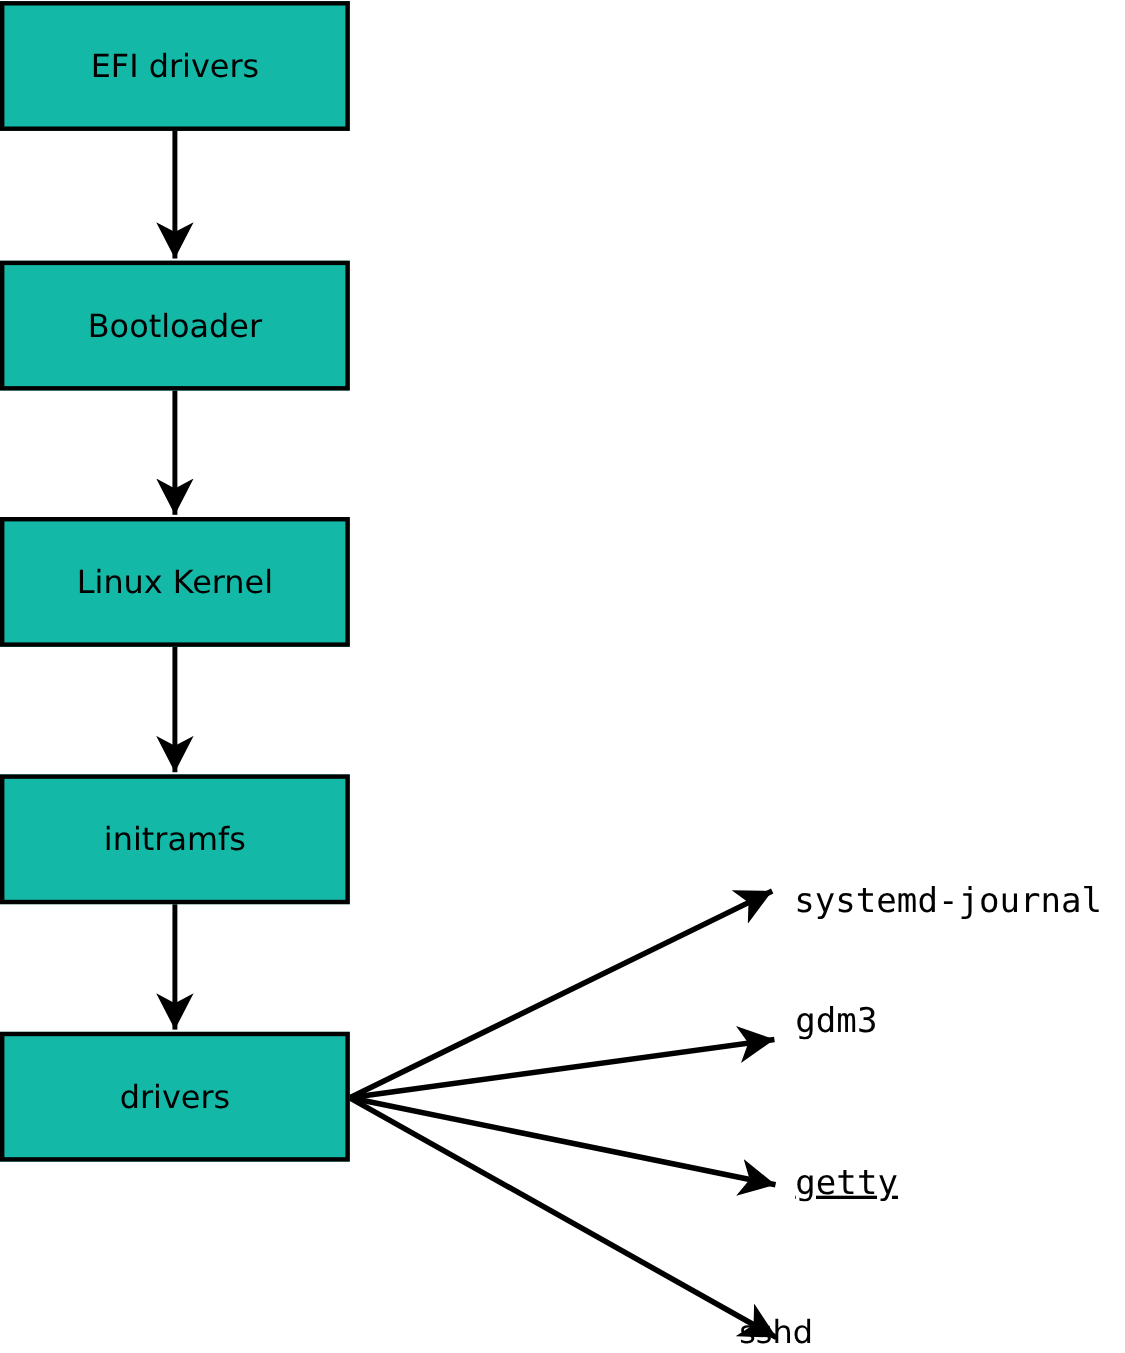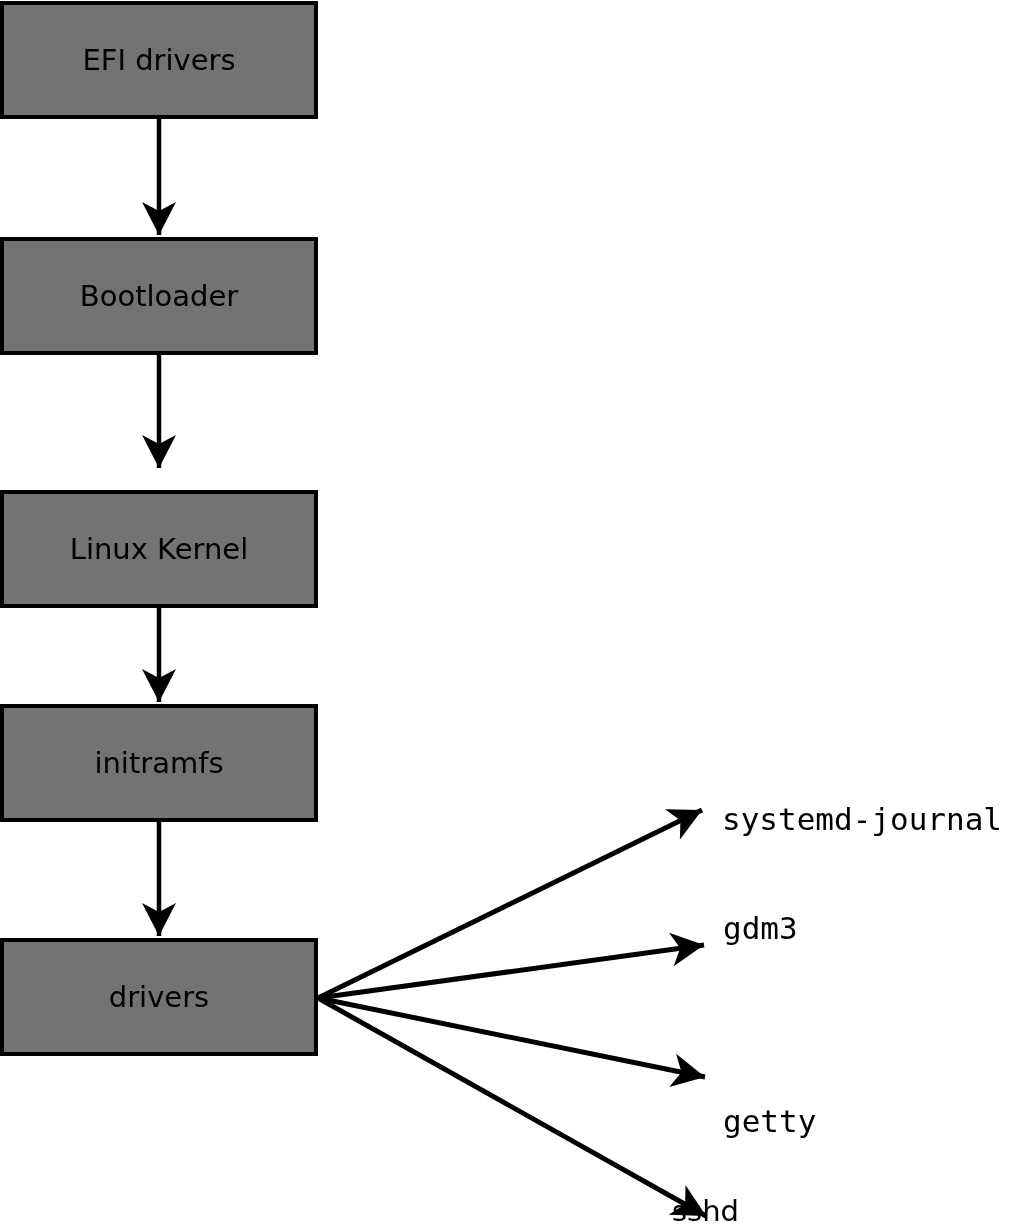--- a/index.html
+++ b/index.html
@@ -20,21 +20,21 @@
     position: absolute;
     left: 0;
     top: 0;
   }
   .chain-box {
     position: absolute;
     left: 0;
     width: 310px;
     height: 110px;
     border: 4px solid #000000;
-    background: #737373;
+    background: #14b8a6;
     display: flex;
     align-items: center;
     justify-content: center;
   }
   .chain-box .box-label {
     font-size: 29px;
     line-height: 1;
     white-space: nowrap;
   }
   .note {
@@ -47,21 +47,21 @@
   }
   .service-label {
     position: absolute;
     font-family: "DejaVu Sans Mono", monospace;
     font-size: 31px;
     line-height: 1;
     white-space: nowrap;
   }
   #svc-journal { left: 722px; top: 780px; margin-top: 24px; }
   #svc-gdm3    { left: 723px; top: 913px; }
-  #svc-getty   { left: 723px; top: 1106px; }
+  #svc-getty   { left: 723px; top: 1060px; text-decoration: underline; }
   #svc-sshd    { left: 672px; top: 1197px; font-family: "DejaVu Sans", sans-serif; font-size: 29px; }
 </style>
 </head>
 <body>
 
 <div id="canvas">
 
   <svg id="arrows" width="1023" height="1230" viewBox="0 0 1023 1230">
     <defs>
       <marker id="ah" markerUnits="userSpaceOnUse" markerWidth="36" markerHeight="34" refX="33" refY="17" orient="auto">
@@ -79,21 +79,21 @@
     <line x1="318" y1="998" x2="705" y2="1077" stroke="#000000" stroke-width="5" marker-end="url(#ah)"></line>
     <line x1="318" y1="998" x2="706" y2="1216" stroke="#000000" stroke-width="5" marker-end="url(#ah)"></line>
   </svg>
 
   <div class="chain-box" style="top:1px">
     <span class="box-label">EFI drivers</span>
   </div>
   <div class="chain-box" style="top:237px">
     <span class="box-label">Bootloader</span>
   </div>
-  <div class="chain-box" style="top:490px">
+  <div class="chain-box" style="top:470px">
     <span class="box-label">Linux Kernel</span>
   </div>
   <div class="chain-box" style="top:704px">
     <span class="box-label">initramfs</span>
   </div>
   <div class="chain-box" style="top:938px">
     <span class="box-label">drivers</span>
   </div>
 
 

